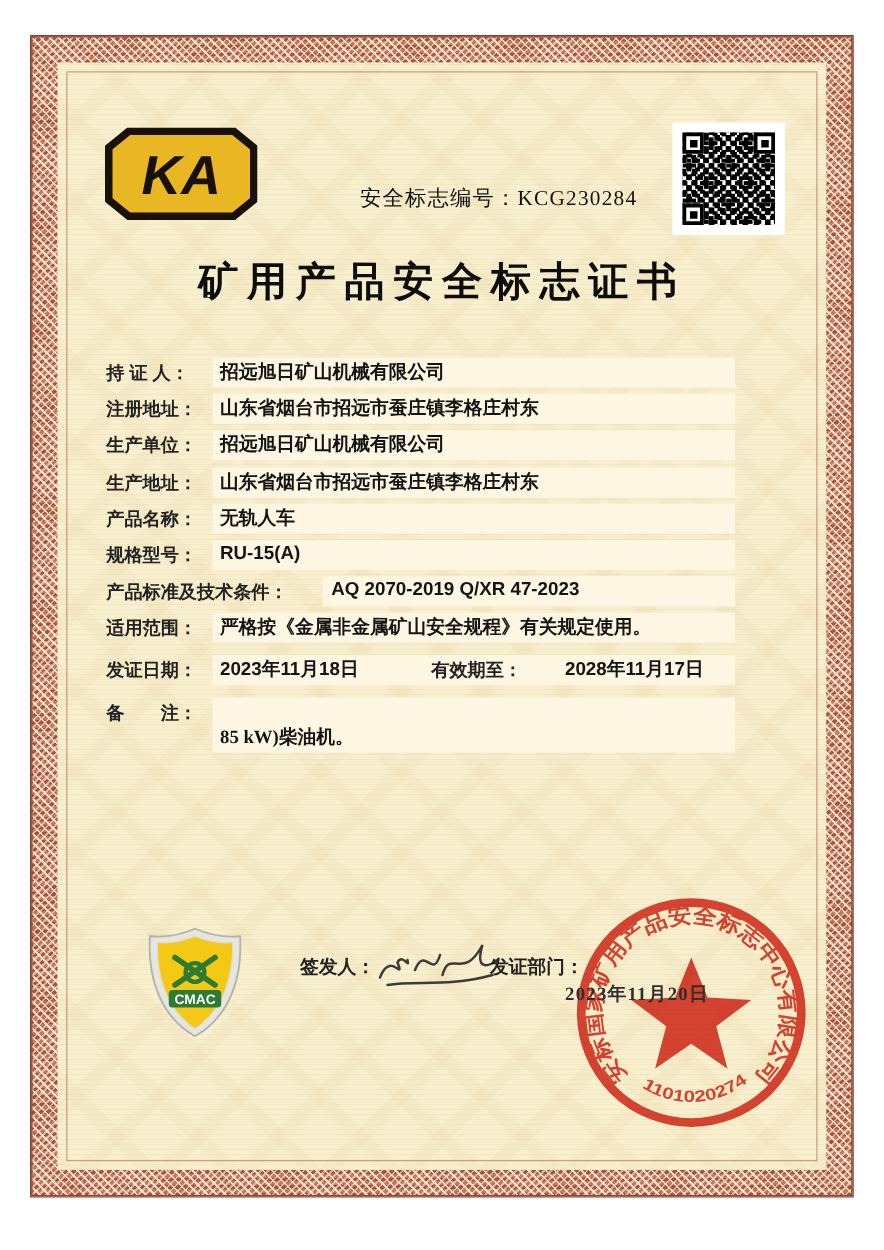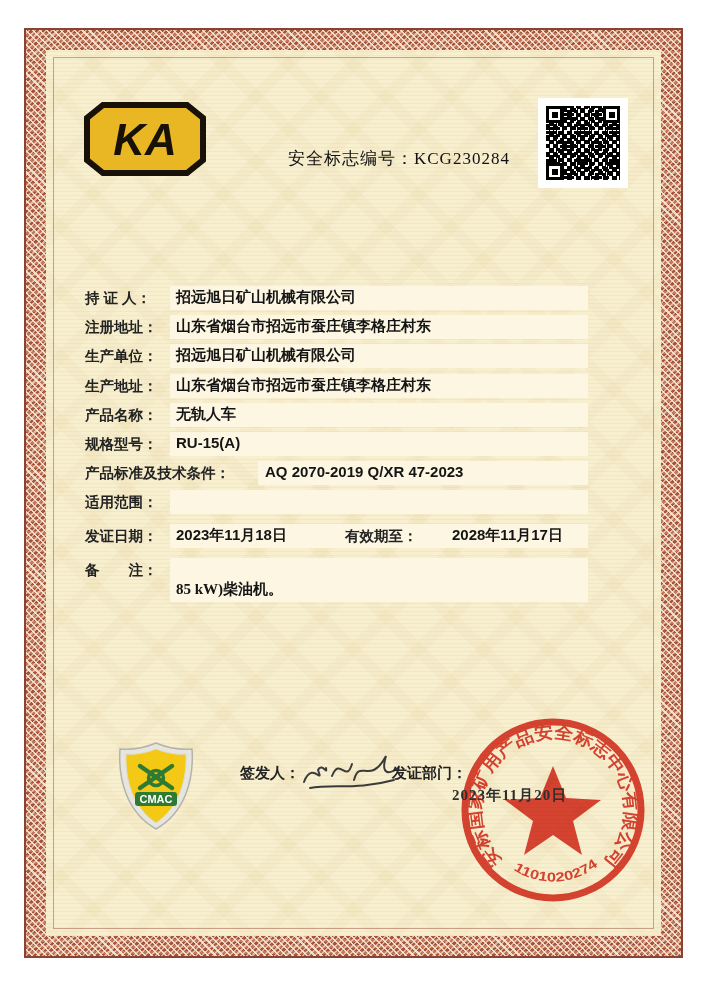--- a/index.html
+++ b/index.html
@@ -61,20 +61,21 @@
     <span>安全标志编号：</span><span>KCG230284</span>
   </div>
 
   <div class="abs qrbox" style="left:538px;top:98px;">
     <div class="qrnoise"></div>
     <div class="finder" style="left:8px;top:8px;"></div>
     <div class="finder" style="right:8px;top:8px;"></div>
     <div class="finder" style="left:8px;bottom:8px;"></div>
   </div>
 
+  <div class="abs title" style="left:0;top:204px;">矿用产品安全标志证书</div>
 
   <div class="abs vbox" style="left:170px;top:286px;width:418px;height:24px;"></div>
   <div class="abs vbox" style="left:170px;top:315px;width:418px;height:24px;"></div>
   <div class="abs vbox" style="left:170px;top:344px;width:418px;height:24px;"></div>
   <div class="abs vbox" style="left:170px;top:374px;width:418px;height:24px;"></div>
   <div class="abs vbox" style="left:170px;top:403px;width:418px;height:24px;"></div>
   <div class="abs vbox" style="left:170px;top:432px;width:418px;height:24px;"></div>
   <div class="abs vbox" style="left:258px;top:461px;width:330px;height:24px;"></div>
   <div class="abs vbox" style="left:170px;top:490px;width:418px;height:24px;"></div>
   <div class="abs vbox" style="left:170px;top:524px;width:418px;height:24px;"></div>
@@ -95,20 +96,21 @@
   <div class="abs flabel" style="left:85px;top:406px;">产品名称：</div>
   <div class="abs fvalue" style="left:176px;top:405px;">无轨人车</div>
 
   <div class="abs flabel" style="left:85px;top:435px;">规格型号：</div>
   <div class="abs fvalue fsans" style="left:176px;top:434px;">RU-15(A)</div>
 
   <div class="abs flabel" style="left:85px;top:464px;">产品标准及技术条件：</div>
   <div class="abs fvalue fsans" style="left:265px;top:463px;">AQ 2070-2019 Q/XR 47-2023</div>
 
   <div class="abs flabel" style="left:85px;top:493px;">适用范围：</div>
+  <div class="abs fvalue" style="left:176px;top:492px;">严格按《金属非金属矿山安全规程》有关规定使用。</div>
 
   <div class="abs flabel" style="left:85px;top:527px;">发证日期：</div>
   <div class="abs fvalue fsans" style="left:176px;top:526px;">2023年11月18日</div>
   <div class="abs flabel" style="left:345px;top:527px;">有效期至：</div>
   <div class="abs fvalue fsans" style="left:452px;top:526px;">2028年11月17日</div>
 
   <div class="abs flabel" style="left:85px;top:561px;">备　　注：</div>
   <div class="abs fvalue" style="left:176px;top:580px;">85 kW)柴油机。</div>
 
 

